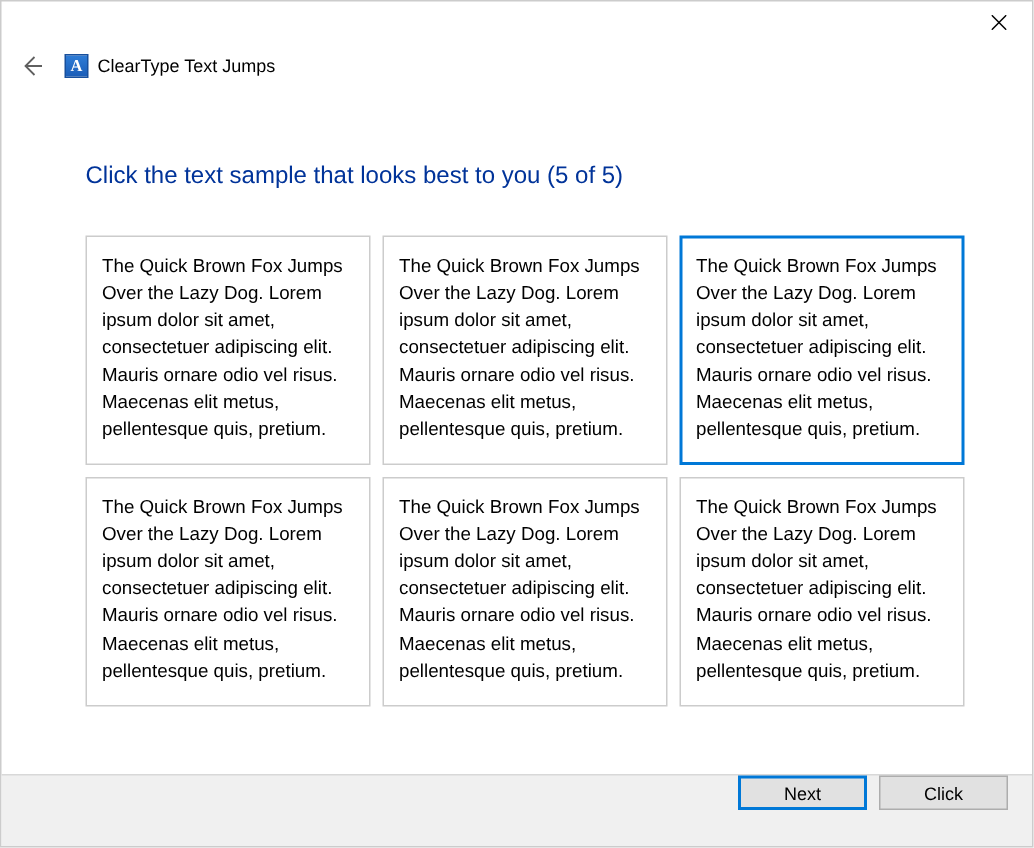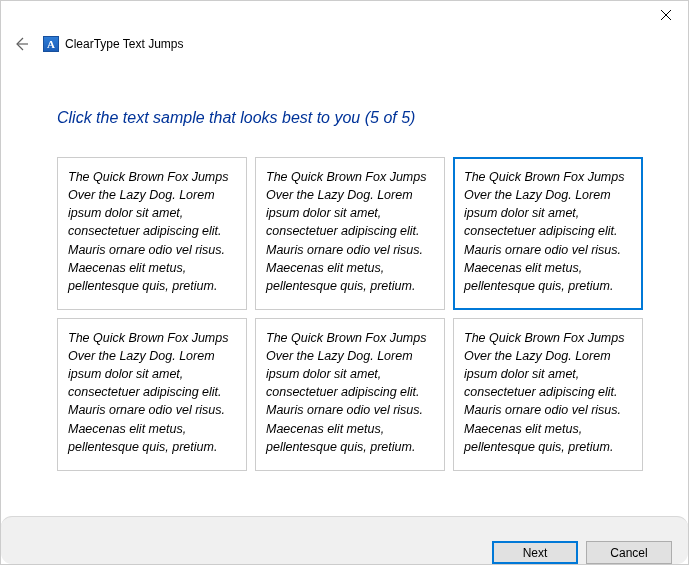--- a/index.html
+++ b/index.html
@@ -61,21 +61,20 @@
     font-weight: bold;
     font-size: 11px;
     font-family: Georgia, serif;
   }
   .app-title {
     font-size: 12px;
     color: #000;
   }
   .content {
     padding: 52px 36px 0 56px;
-    font-style: italic;
   }
   .instruction {
     color: #003399;
     font-size: 16px;
   }
   .grid {
     margin-top: 30px;
     display: grid;
     grid-template-columns: repeat(3, 190px);
     grid-template-rows: repeat(2, auto);
@@ -96,25 +95,24 @@
   }
   .footer {
     position: absolute;
     bottom: 0;
     left: 0;
     right: 0;
     height: 48px;
     background: #f0f0f0;
     border-top: 1px solid #d8d8d8;
     display: flex;
-    align-items: flex-end;
+    align-items: flex-start;
     justify-content: flex-end;
     padding-right: 16px;
     gap: 8px;
-    border-radius: 11px;
   }
   .btn {
     min-width: 86px;
     height: 23px;
     background: #e1e1e1;
     border: 1px solid #adadad;
     font-family: inherit;
     font-size: 12px;
     cursor: pointer;
     padding: 0 12px;
@@ -172,14 +170,14 @@
       <span>The Quick Brown Fox Jumps Over the Lazy Dog. Lorem ipsum dolor sit amet, consectetuer adipiscing elit. Mauris ornare odio vel risus. Maecenas elit metus, pellentesque quis, pretium.</span>
     </div>
     <div class="sample">
       <span>The Quick Brown Fox Jumps Over the Lazy Dog. Lorem ipsum dolor sit amet, consectetuer adipiscing elit. Mauris ornare odio vel risus. Maecenas elit metus, pellentesque quis, pretium.</span>
     </div>
   </div>
 </div>
 
 <div class="footer">
   <button class="btn primary">Next</button>
-  <button class="btn">Cancel</button>
+  <button class="btn">Click</button>
 </div>
 
 </body></html>

